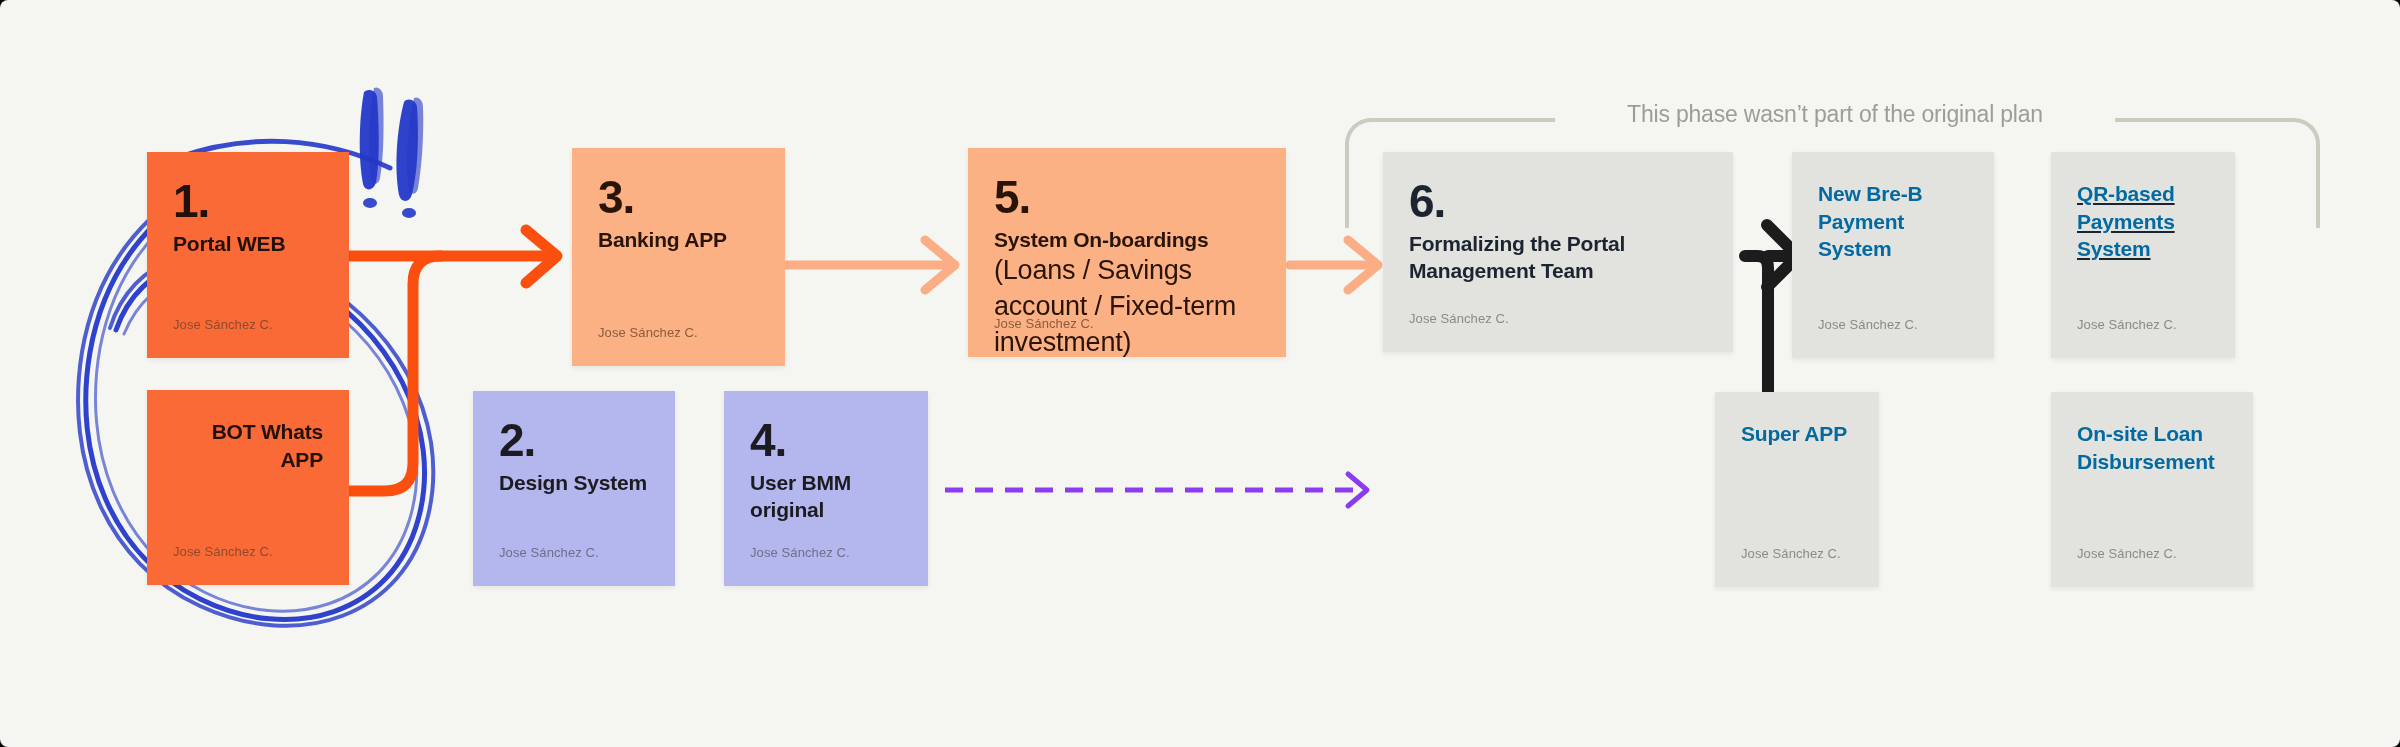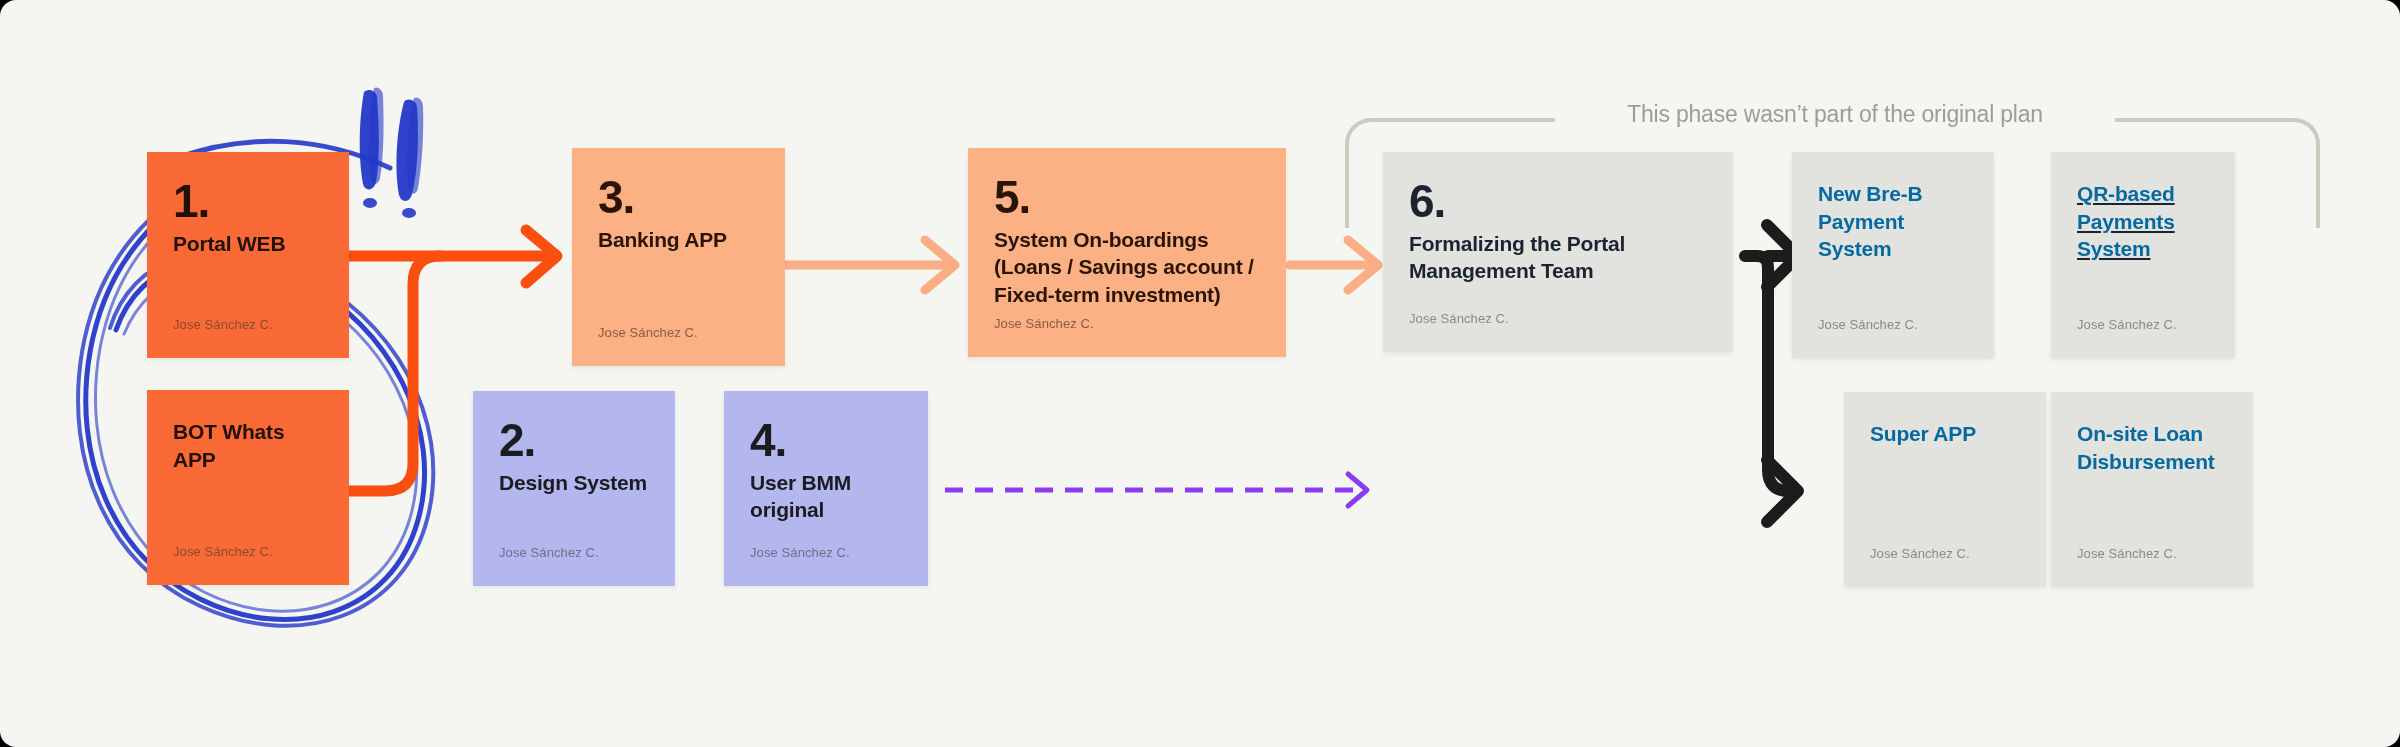--- a/index.html
+++ b/index.html
@@ -7,21 +7,21 @@
     width: 2400px; height: 747px;
     background: #000;
     font-family: "Liberation Sans", sans-serif;
     overflow: hidden;
   }
   #board {
     position: absolute;
     left: 0; top: 0;
     width: 2400px; height: 747px;
     background: #F5F6F1;
-    border-radius: 16px;
+    border-radius: 8px;
     overflow: hidden;
   }
   .card {
     position: absolute;
     padding: 28px 26px 0 26px;
     box-shadow: 0 2px 5px rgba(0,0,0,0.07);
     display: flex;
     flex-direction: column;
   }
   .card .num {
@@ -31,22 +31,22 @@
     letter-spacing: -1px;
     margin-bottom: 6px;
   }
   .card .title {
     font-size: 21px;
     font-weight: bold;
     line-height: 1.32;
     letter-spacing: -0.2px;
   }
   .card .sub {
-    font-size: 21px;
-    font-weight: bold;
+    font-size: 27px;
+    font-weight: normal;
     line-height: 1.32;
     letter-spacing: -0.2px;
   }
   .card .author {
     position: absolute;
     left: 26px;
     bottom: 26px;
     font-size: 13px;
     color: #7e7e7a;
     font-weight: normal;
@@ -146,21 +146,21 @@
   <div id="bracket"></div>
   <div id="bracket-mask"></div>
   <div id="bracket-label">This phase wasn’t part of the original plan</div>
 
   <div class="card orange" style="left:147px; top:152px; width:202px; height:206px;">
     <div class="num">1.</div>
     <div class="title">Portal WEB</div>
     <div class="author">Jose Sánchez C.</div>
   </div>
 
-  <div class="card orange" style="left:147px; top:390px; width:202px; height:195px;">
+  <div class="card orange" style="left:147px; top:390px; width:202px; height:195px;text-align:right;">
     <div class="title">BOT Whats APP</div>
     <div class="author">Jose Sánchez C.</div>
   </div>
 
   <div class="card purple" style="left:473px; top:391px; width:202px; height:195px;">
     <div class="num">2.</div>
     <div class="title">Design System</div>
     <div class="author">Jose Sánchez C.</div>
   </div>
 
@@ -192,21 +192,21 @@
   <div class="card grey titleonly" style="left:1792px; top:152px; width:202px; height:206px;">
     <div class="title">New Bre-B Payment System</div>
     <div class="author">Jose Sánchez C.</div>
   </div>
 
   <div class="card grey titleonly" style="left:2051px; top:152px; width:184px; height:206px;text-decoration:underline;">
     <div class="title">QR-based Payments System</div>
     <div class="author">Jose Sánchez C.</div>
   </div>
 
-  <div class="card grey titleonly" style="left:1844px; top:392px; width:202px; height:195px;">
+  <div class="card grey titleonly" style="left:1715px; top:392px; width:164px; height:195px;">
     <div class="title">Super APP</div>
     <div class="author">Jose Sánchez C.</div>
   </div>
 
   <div class="card grey titleonly" style="left:2051px; top:392px; width:202px; height:195px;">
     <div class="title">On-site Loan Disbursement</div>
     <div class="author">Jose Sánchez C.</div>
   </div>
 
 </div>

